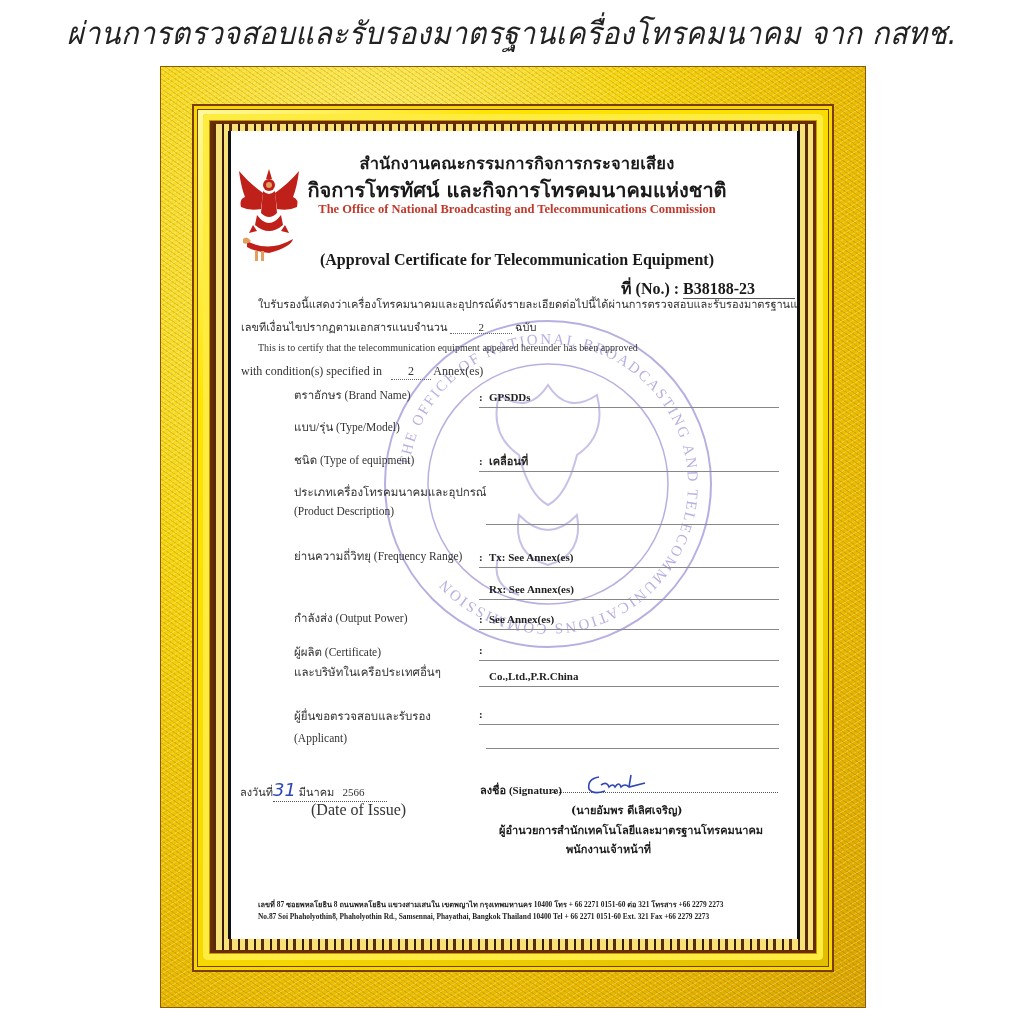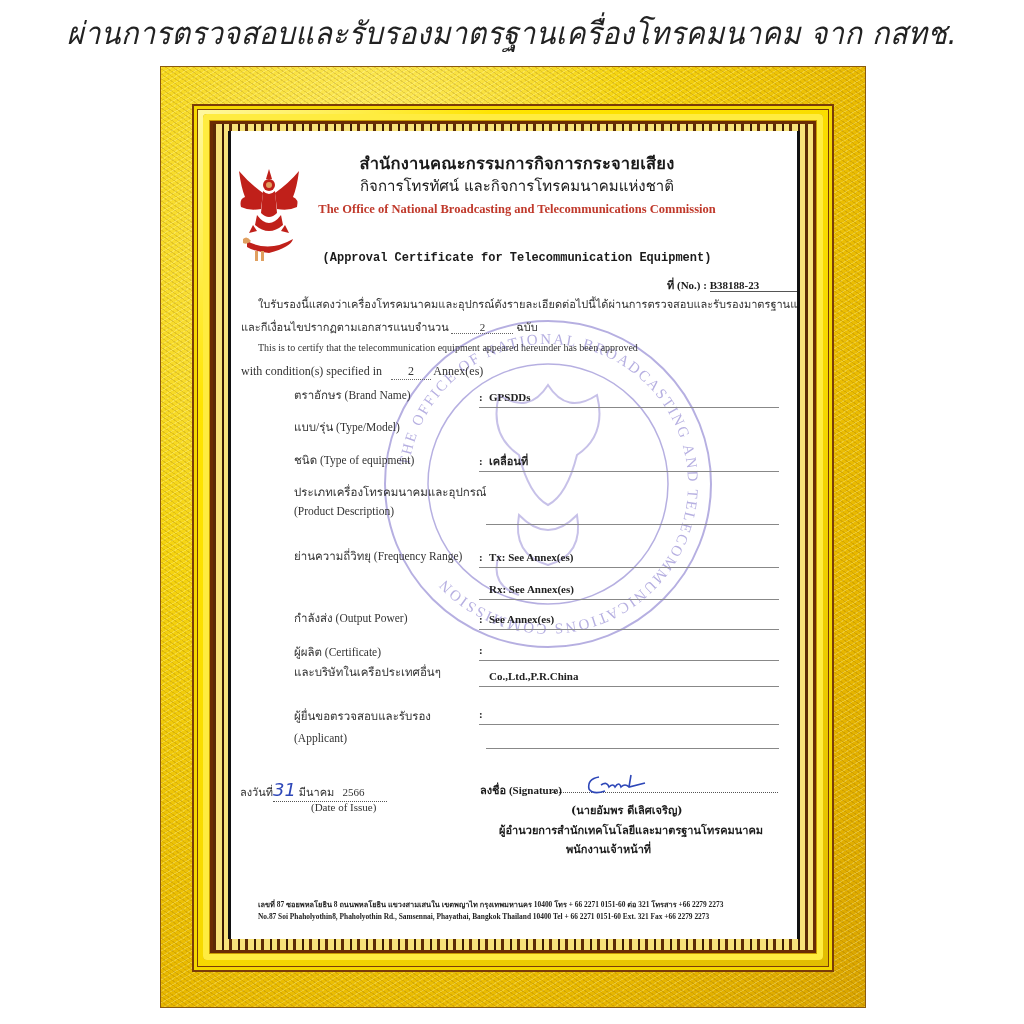--- a/index.html
+++ b/index.html
@@ -47,27 +47,27 @@
   .paper {
     position: absolute; left: 228px; top: 131px; width: 572px; height: 808px;
     background: #ffffff; border-left: 3px solid #111; border-right: 3px solid #111;
     overflow: hidden;
   }
 
   .garuda { position: absolute; left: 4px; top: 30px; width: 68px; height: 110px; }
 
   .hdr { position: absolute; left: 0; width: 572px; text-align: center; }
   .hdr-th1 { top: 19px; font-size: 16.5px; font-weight: bold; letter-spacing: 0.2px; }
-  .hdr-th2 { top: 43px; font-size: 15px; font-weight: normal; }
+  .hdr-th2 { top: 43px; font-size: 20px; font-weight: bold; }
   .hdr-en  { top: 71px; font-size: 12.5px; font-weight: bold; color: #c0392b; font-family: "Liberation Serif", serif; }
   .hdr-cert-th { top: 94px; font-size: 14px; font-weight: bold; }
-  .hdr-cert-en { top: 120px; font-size: 12px; font-weight: bold; font-family: Liberation Mono, monospace; }
+  .hdr-cert-en { top: 120px; font-size: 16px; font-weight: bold; font-family: Liberation Serif, serif; }
   .hdr-no {
-    position: absolute; left: 390px; top: 145px; font-size: 11px; font-weight: bold;
-    font-family: "Liberation Serif", serif; width: 180px; margin-left: 46px;
+    position: absolute; left: 390px; top: 145px; font-size: 16px; font-weight: bold;
+    font-family: "Liberation Serif", serif; width: 180px;
   }
   .hdr-no .no-val { display: inline-block; border-bottom: 1px solid #555; padding-right: 40px; }
 
   .para { position: absolute; font-size: 11px; font-family: "Liberation Serif", serif; color: #333; white-space: nowrap; }
   .fill {
     display: inline-block; border-bottom: 1px dotted #666; text-align: center; min-width: 62px;
   }
 
   
   .field-label { position: absolute; left: 27px; font-size: 11.5px; font-family: "Liberation Serif", serif; color: #333; white-space: nowrap; line-height: 23px; margin-left: 36px; }
@@ -79,21 +79,21 @@
   .field-value .colon { display: inline-block; width: 10px; }
   .field-line { position: absolute; left: 255px; width: 293px; border-bottom: 1px solid #888; height: 1px; }
 
   
   .seal { position: absolute; left: 148px; top: 184px; width: 338px; height: 338px; pointer-events: none; opacity: 0.55; }
 
   
   .date-line { position: absolute; left: 9px; top: 648px; font-size: 11px; font-family: "Liberation Serif", serif; color: #333; white-space: nowrap; text-align: center; }
   .date-line .day { font-family: "DejaVu Sans", sans-serif; font-style: italic; color: #2e47b8; font-size: 18px; }
   .date-line .dots { display: inline-block; border-bottom: 1px dotted #555; }
-  .date-caption { position: absolute; left: 80px; top: 670px; font-size: 11px; font-family: "Liberation Serif", serif; color: #333; }
+  .date-caption { position: absolute; left: 80px; top: 670px; font-size: 16px; font-family: "Liberation Serif", serif; color: #333; }
   .sig-label { position: absolute; left: 249px; top: 650px; font-size: 11px; font-weight: bold; font-family: "Liberation Serif", serif; }
   .sig-dots { position: absolute; left: 321px; top: 661px; width: 226px; border-bottom: 1px dotted #555; }
   .sig-scrawl { position: absolute; left: 354px; top: 640px; width: 70px; height: 26px; }
   .sig-name { position: absolute; left: 340px; top: 670px; font-size: 11px; font-weight: bold; }
   .sig-title { position: absolute; left: 268px; top: 690px; font-size: 11px; font-weight: bold; }
   .sig-role { position: absolute; left: 335px; top: 709px; font-size: 11px; font-weight: bold; }
 
   .footer { position: absolute; left: 27px; font-size: 7.4px; font-weight: bold; font-family: "Liberation Serif", serif; color: #222; white-space: nowrap; }
 </style>
 </head>
@@ -148,21 +148,21 @@
   <div class="hdr hdr-th1">สำนักงานคณะกรรมการกิจการกระจายเสียง</div>
   <div class="hdr hdr-th2">กิจการโทรทัศน์ และกิจการโทรคมนาคมแห่งชาติ</div>
   <div class="hdr hdr-en">The Office of National Broadcasting and Telecommunications Commission</div>
   <div class="hdr hdr-cert-en">(Approval Certificate for Telecommunication Equipment)</div>
   <div class="hdr-no">
     <span>ที่  (No.) : </span><span class="no-val">B38188-23</span>
   </div>
 
   <div class="para" style="left:27px; top:164px;">ใบรับรองนี้แสดงว่าเครื่องโทรคมนาคมและอุปกรณ์ดังรายละเอียดต่อไปนี้ได้ผ่านการตรวจสอบและรับรองมาตรฐานแล้ว</div>
   <div class="para" style="left:10px; top:187px;">
-    <span>และกีเงื่อนไขปรากฏตามเอกสารแนบจำนวน</span>
+    <span>เลขทีเงื่อนไขปรากฏตามเอกสารแนบจำนวน</span>
     <span class="fill">2</span>
     <span>ฉบับ</span>
   </div>
   <div class="para" style="left:27px; top:211px; font-size:10px;">This is to certify that the telecommunication equipment appeared hereunder has been approved</div>
   <div class="para" style="left:10px; top:233px; font-size:12px;">
     <span>with condition(s) specified in</span>
     &nbsp;&nbsp;<span class="fill" style="min-width:40px;">2</span>
     <span>Annex(es)</span>
   </div>
 

